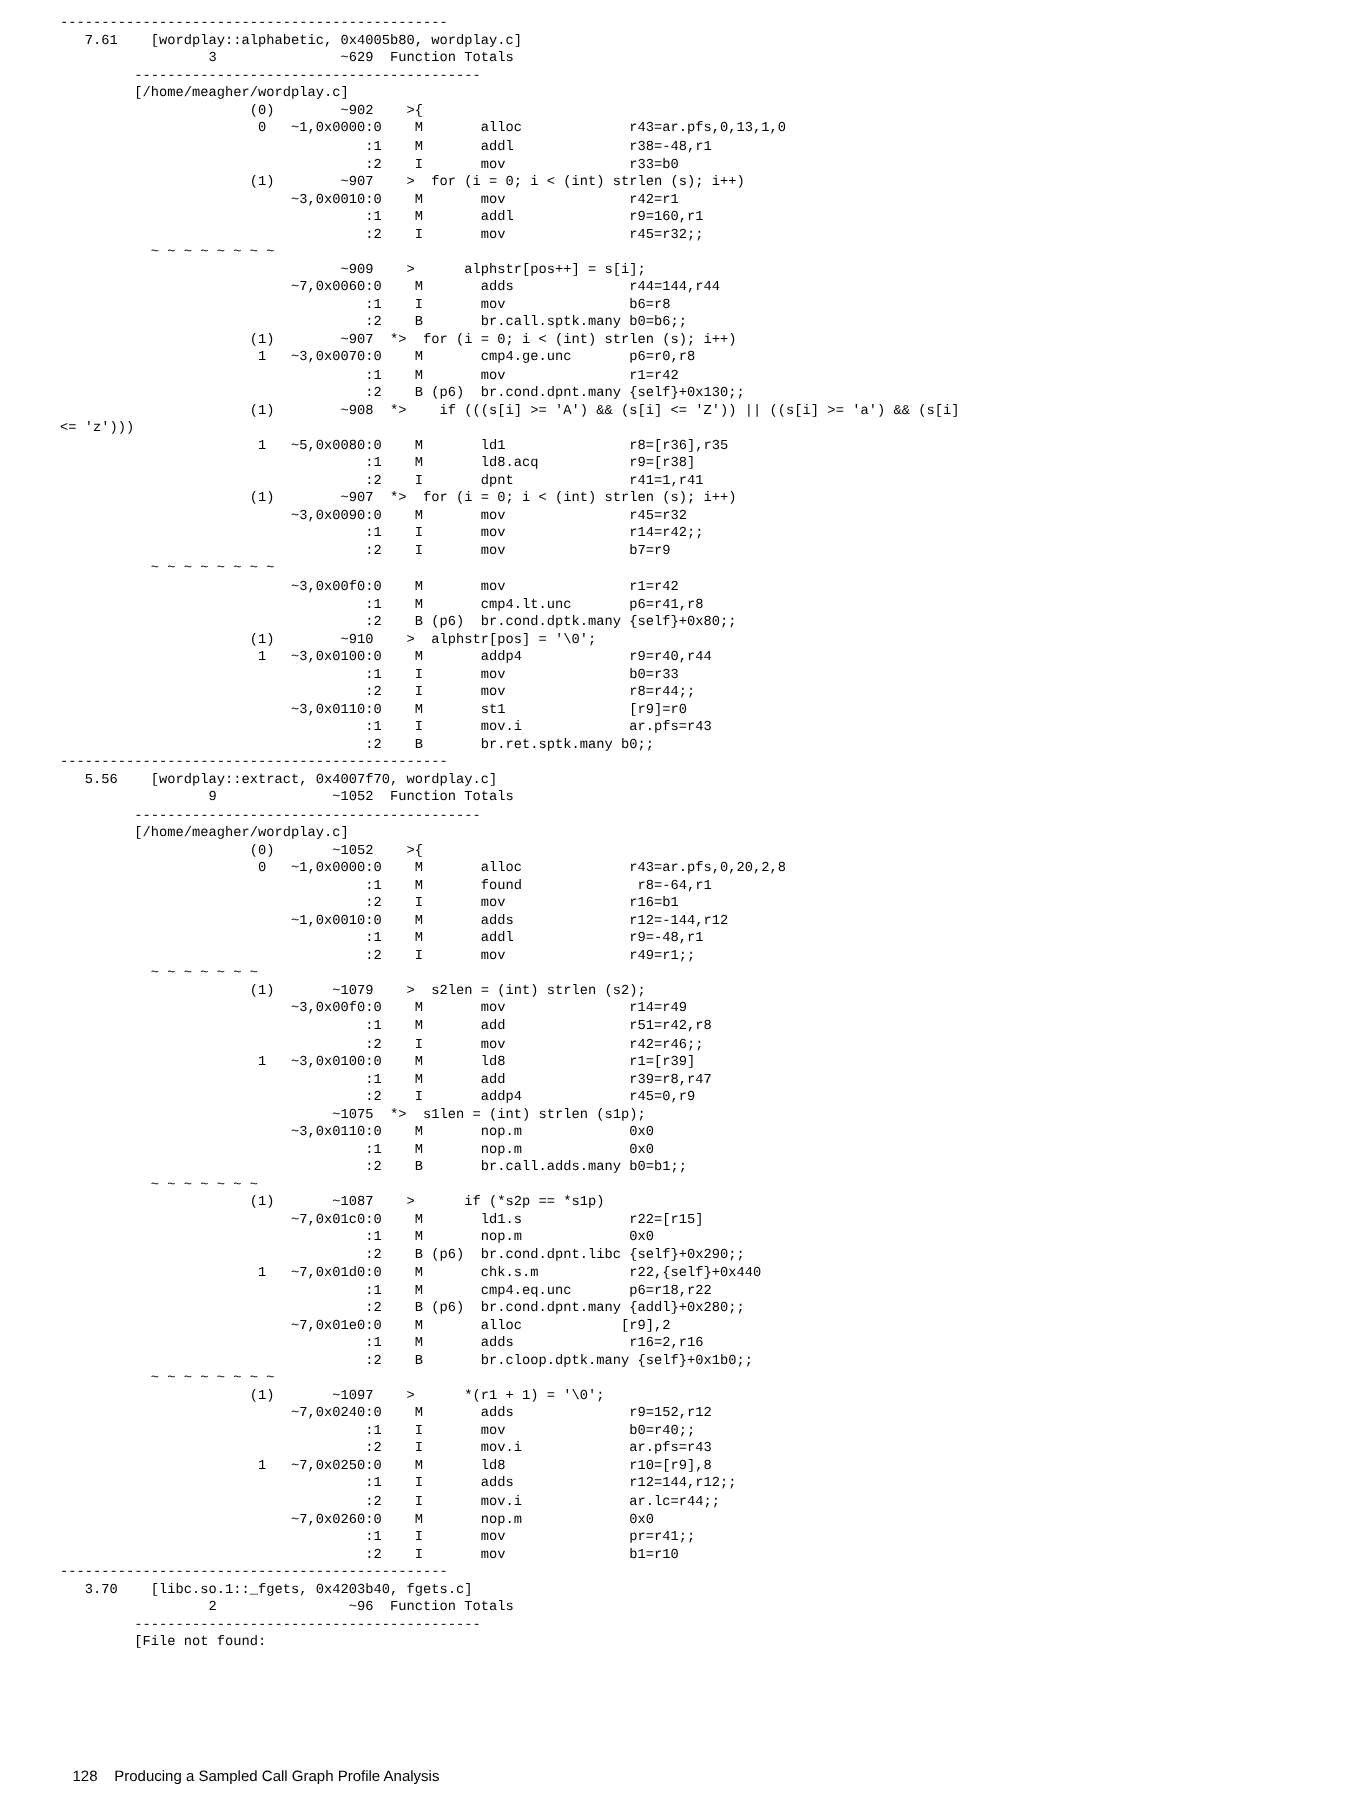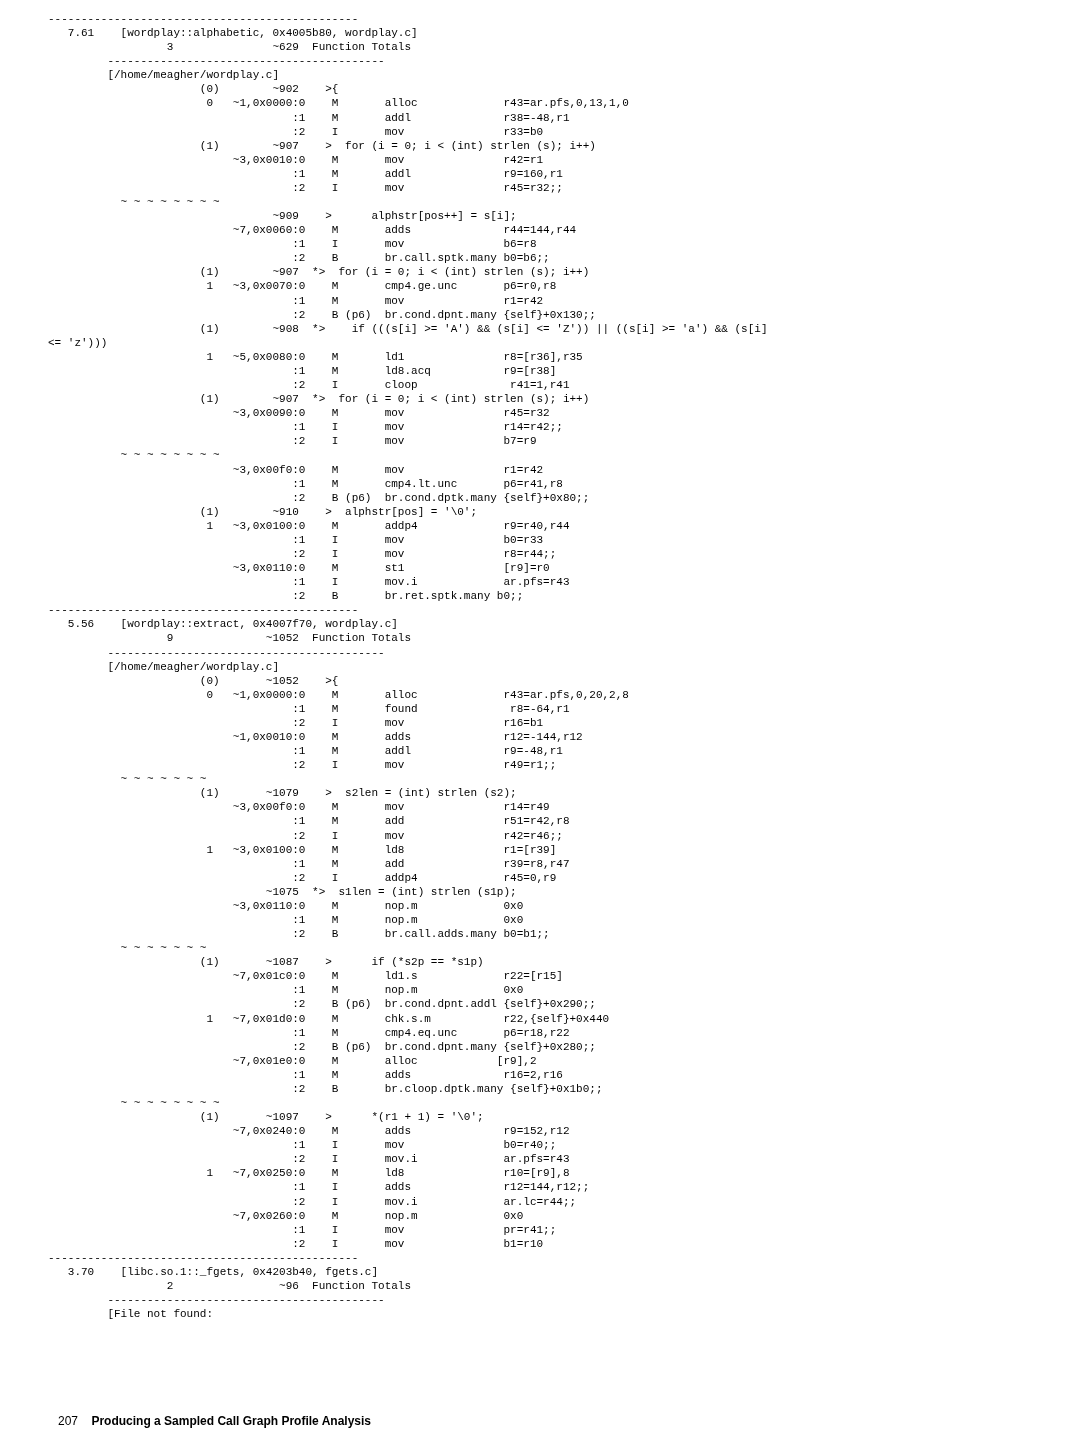--- a/index.html
+++ b/index.html
@@ -1,21 +1,21 @@
 <!DOCTYPE html>
 <html><head>
 <meta charset="utf-8">
 <style>
   html,body{margin:0;padding:0;background:#fff;color:#000;}
   body{font-family:"Courier New",Courier,monospace;font-size:11px;line-height:1.28;}
   .page{width:1080px;padding:12px 30px 6px 48px;box-sizing:border-box;}
   pre{margin:0;white-space:pre;font-family:inherit;}
   .footer{font-family:"Helvetica Neue",Arial,sans-serif;font-size:12px;margin-top:22px;padding-left:10px;}
   .pg{font-weight:400;}
-  .title{font-weight:700;margin-left:10px;}
+  .title{font-weight:400;margin-left:10px;}
 </style>
 </head>
 <body>
 <div class="page">
 <pre><span>-----------------------------------------------</span>
 <span>   7.61    [wordplay::alphabetic, 0x4005b80, wordplay.c]</span>
 <span>                  3               ~629  Function Totals</span>
 <span>         ------------------------------------------</span>
 <span>         [/home/meagher/wordplay.c]</span>
 <span>                       (0)        ~902    &gt;{</span>
@@ -32,21 +32,21 @@
 <span>                                     :1    I       mov               b6=r8</span>
 <span>                                     :2    B       br.call.sptk.many b0=b6;;</span>
 <span>                       (1)        ~907  *&gt;  for (i = 0; i &lt; (int) strlen (s); i++)</span>
 <span>                        1   ~3,0x0070:0    M       cmp4.ge.unc       p6=r0,r8</span>
 <span>                                     :1    M       mov               r1=r42</span>
 <span>                                     :2    B (p6)  br.cond.dpnt.many {self}+0x130;;</span>
 <span>                       (1)        ~908  *&gt;    if (((s[i] &gt;= 'A') &amp;&amp; (s[i] &lt;= 'Z')) || ((s[i] &gt;= 'a') &amp;&amp; (s[i]</span>
 <span>&lt;= 'z')))</span>
 <span>                        1   ~5,0x0080:0    M       ld1               r8=[r36],r35</span>
 <span>                                     :1    M       ld8.acq           r9=[r38]</span>
-<span>                                     :2    I       cloop              r41=1,r41</span>
+<span>                                     :2    I       dpnt              r41=1,r41</span>
 <span>                       (1)        ~907  *&gt;  for (i = 0; i &lt; (int) strlen (s); i++)</span>
 <span>                            ~3,0x0090:0    M       mov               r45=r32</span>
 <span>                                     :1    I       mov               r14=r42;;</span>
 <span>                                     :2    I       mov               b7=r9</span>
 <span>           ~ ~ ~ ~ ~ ~ ~ ~</span>
 <span>                            ~3,0x00f0:0    M       mov               r1=r42</span>
 <span>                                     :1    M       cmp4.lt.unc       p6=r41,r8</span>
 <span>                                     :2    B (p6)  br.cond.dptk.many {self}+0x80;;</span>
 <span>                       (1)        ~910    &gt;  alphstr[pos] = '\0';</span>
 <span>                        1   ~3,0x0100:0    M       addp4             r9=r40,r44</span>
@@ -76,24 +76,24 @@
 <span>                                     :1    M       add               r39=r8,r47</span>
 <span>                                     :2    I       addp4             r45=0,r9</span>
 <span>                                 ~1075  *&gt;  s1len = (int) strlen (s1p);</span>
 <span>                            ~3,0x0110:0    M       nop.m             0x0</span>
 <span>                                     :1    M       nop.m             0x0</span>
 <span>                                     :2    B       br.call.adds.many b0=b1;;</span>
 <span>           ~ ~ ~ ~ ~ ~ ~</span>
 <span>                       (1)       ~1087    &gt;      if (*s2p == *s1p)</span>
 <span>                            ~7,0x01c0:0    M       ld1.s             r22=[r15]</span>
 <span>                                     :1    M       nop.m             0x0</span>
-<span>                                     :2    B (p6)  br.cond.dpnt.addl {self}+0x290;;</span>
+<span>                                     :2    B (p6)  br.cond.dpnt.libc {self}+0x290;;</span>
 <span>                        1   ~7,0x01d0:0    M       chk.s.m           r22,{self}+0x440</span>
 <span>                                     :1    M       cmp4.eq.unc       p6=r18,r22</span>
-<span>                                     :2    B (p6)  br.cond.dpnt.many {self}+0x280;;</span>
+<span>                                     :2    B (p6)  br.cond.dpnt.many {addl}+0x280;;</span>
 <span>                            ~7,0x01e0:0    M       alloc            [r9],2</span>
 <span>                                     :1    M       adds              r16=2,r16</span>
 <span>                                     :2    B       br.cloop.dptk.many {self}+0x1b0;;</span>
 <span>           ~ ~ ~ ~ ~ ~ ~ ~</span>
 <span>                       (1)       ~1097    &gt;      *(r1 + 1) = '\0';</span>
 <span>                            ~7,0x0240:0    M       adds              r9=152,r12</span>
 <span>                                     :1    I       mov               b0=r40;;</span>
 <span>                                     :2    I       mov.i             ar.pfs=r43</span>
 <span>                        1   ~7,0x0250:0    M       ld8               r10=[r9],8</span>
 <span>                                     :1    I       adds              r12=144,r12;;</span>
@@ -106,16 +106,16 @@
 <span>                  2                ~96  Function Totals</span>
 <span>         ------------------------------------------</span>
 <span>         [File not found:</span>
 <span></span>
 <span></span>
 <span></span>
 <span></span>
 <span></span>
 <span></span></pre>
 <div class="footer">
-  <span class="pg">207</span>
+  <span class="pg">128</span>
   <span class="title">Producing a Sampled Call Graph Profile Analysis</span>
 </div>
 </div>
 
 </body></html>

